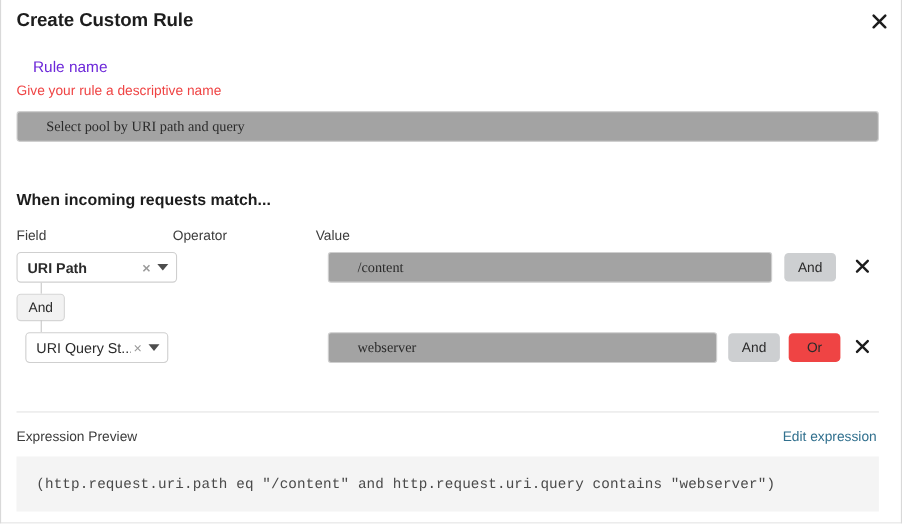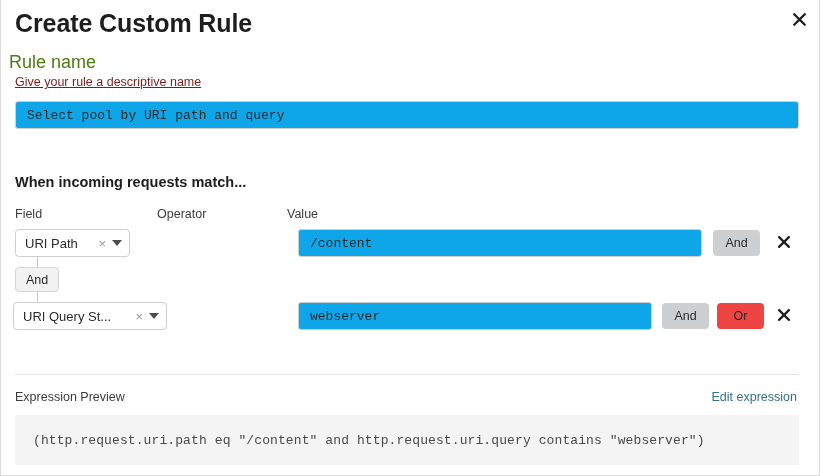--- a/index.html
+++ b/index.html
@@ -16,52 +16,52 @@
     background: #ffffff;
     border-left: 1px solid #d9d9d9;
     border-right: 1px solid #d9d9d9;
     border-bottom: 1px solid #d9d9d9;
     overflow: hidden;
   }
 
   
   .dialog-title {
     position: absolute; left: 14px; top: 9px;
-    font-size: 25px; font-weight: bold; color: #1d1d1d;
+    font-size: 17px; font-weight: bold; color: #1d1d1d;
     letter-spacing: -0.1px;
   }
   .close-btn {
     position: absolute; right: 9px; top: 8px;
     width: 22px; height: 22px;
     display: flex; align-items: center; justify-content: center;
     cursor: pointer; background: none; border: none; padding: 0;
   }
   .close-btn svg { display: block; }
 
   
   .field-label {
-    position: absolute; left: 8px;
-    font-size: 18px; color: #4d7c0f;
+    position: absolute; left: 29px;
+    font-size: 14px; color: #6d28d9;
   }
   .field-hint {
     position: absolute; left: 14px;
-    font-size: 12.5px; color: #7f1d1d; text-decoration: underline;
+    font-size: 12.5px; color: #ef4444;
   }
   .lbl-rule-name { top: 52px; }
   .hint-rule-name { top: 75px; }
 
   .text-input {
     position: absolute;
     border: 1px solid #cfcfcf;
     border-radius: 3px;
-    background: #0ea5e9;
-    font-family: Liberation Mono, monospace;
+    background: #a3a3a3;
+    font-family: Liberation Serif, serif;
     font-size: 13px;
     color: #2b2b2b;
-    padding: 0 11px;
+    padding: 0 26px;
     outline: none;
   }
   .rule-name-input {
     left: 14px; top: 101px;
     width: 784px; height: 28px;
   }
 
   
   .section-heading {
     position: absolute; left: 14px; top: 174px;
@@ -100,23 +100,23 @@
     cursor: pointer;
   }
   .caret {
     width: 0; height: 0;
     border-left: 5px solid transparent;
     border-right: 5px solid transparent;
     border-top: 6px solid #4d4d4d;
     flex: 0 0 auto;
   }
 
-  .fld1 { left: 14px;  top: 229px; width: 115px; }
+  .fld1 { left: 14px;  top: 229px; width: 146px; font-weight: bold; }
   .op1  { left: 156px; top: 229px; width: 131px; }
-  .fld2 { left: 12px;  top: 302px; width: 154px; }
+  .fld2 { left: 22px;  top: 302px; width: 130px; }
   .op2  { left: 156px; top: 302px; width: 131px; }
 
   .val1 { left: 297px; top: 229px; width: 404px; height: 28px; }
   .val2 { left: 297px; top: 302px; width: 354px; height: 28px; }
 
   
   .logic-btn {
     position: absolute;
     height: 26px;
     border: none;

